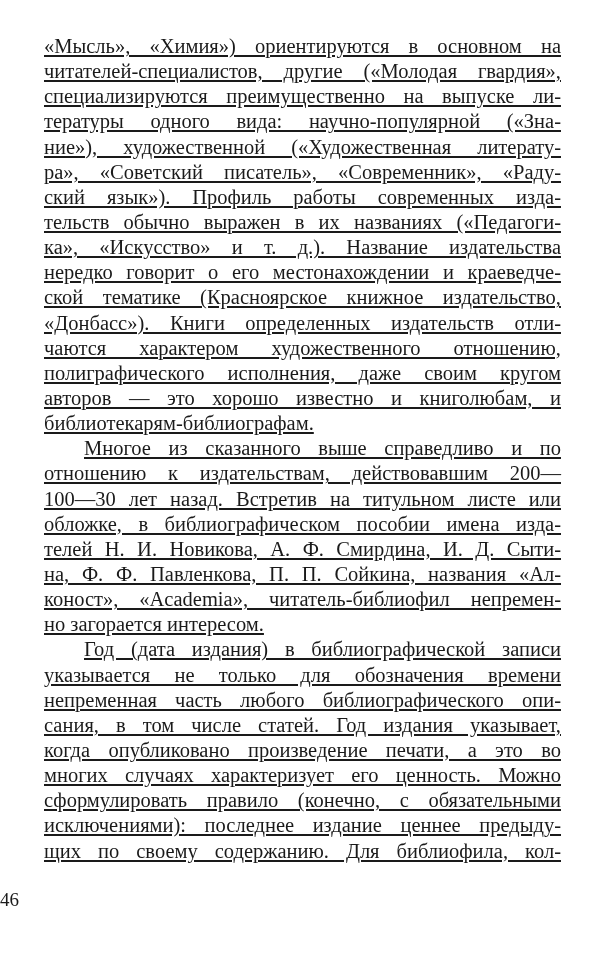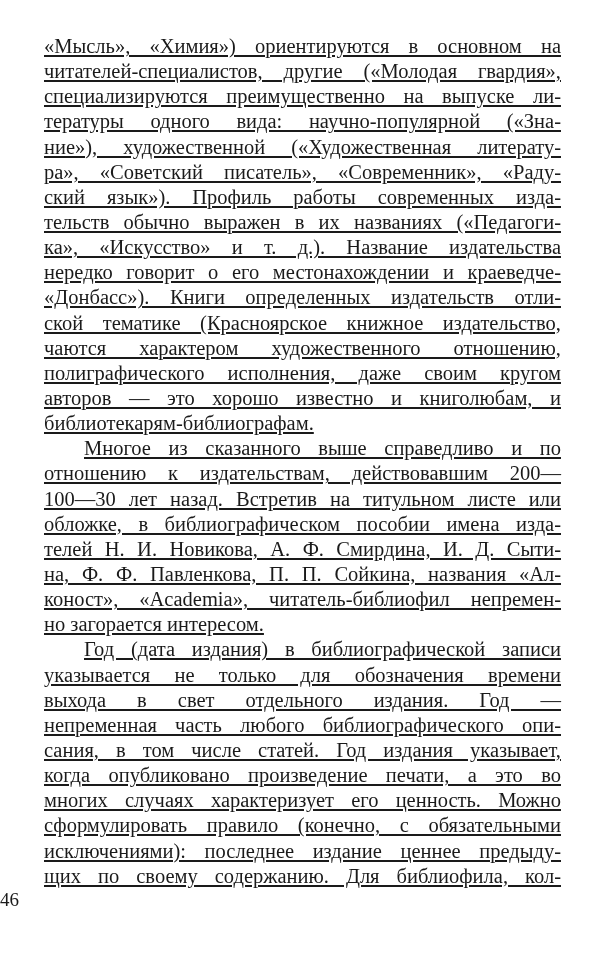--- a/index.html
+++ b/index.html
@@ -29,41 +29,40 @@
     <span class="line">«Мысль», «Химия») ориентируются в основном на</span>
     <span class="line">читателей-специалистов, другие («Молодая гвардия»,</span>
     <span class="line">специализируются преимущественно на выпуске ли-</span>
     <span class="line">тературы одного вида: научно-популярной («Зна-</span>
     <span class="line">ние»), художественной («Художественная литерату-</span>
     <span class="line">ра», «Советский писатель», «Современник», «Раду-</span>
     <span class="line">ский язык»). Профиль работы современных изда-</span>
     <span class="line">тельств обычно выражен в их названиях («Педагоги-</span>
     <span class="line">ка», «Искусство» и т. д.). Название издательства</span>
     <span class="line">нередко говорит о его местонахождении и краеведче-</span>
+    <span class="line">ской тематике (Красноярское книжное издательство,</span>
     <span class="line">«Донбасс»). Книги определенных издательств отли-</span>
-    <span class="line">ской тематике (Красноярское книжное издательство,</span>
     <span class="line">чаются характером художественного отношению,</span>
     <span class="line">полиграфического исполнения, даже своим кругом</span>
     <span class="line">авторов — это хорошо известно и книголюбам, и</span>
     <span class="line last">библиотекарям-библиографам.</span>
   </div>
   <div>
     <span class="line indent">Многое из сказанного выше справедливо и по</span>
     <span class="line">отношению к издательствам, действовавшим 200—</span>
     <span class="line">100—30 лет назад. Встретив на титульном листе или</span>
     <span class="line">обложке, в библиографическом пособии имена изда-</span>
     <span class="line">телей Н. И. Новикова, А. Ф. Смирдина, И. Д. Сыти-</span>
     <span class="line">на, Ф. Ф. Павленкова, П. П. Сойкина, названия «Ал-</span>
     <span class="line">коност», «Academia», читатель-библиофил непремен-</span>
     <span class="line last">но загорается интересом.</span>
   </div>
   <div>
     <span class="line indent">Год (дата издания) в библиографической записи</span>
     <span class="line">указывается не только для обозначения времени</span>
-    <span class="line">выхода в свет отдельного издания. Год —</span>
     <span class="line">непременная часть любого библиографического опи-</span>
     <span class="line">сания, в том числе статей. Год издания указывает,</span>
     <span class="line">когда опубликовано произведение печати, а это во</span>
     <span class="line">многих случаях характеризует его ценность. Можно</span>
     <span class="line">сформулировать правило (конечно, с обязательными</span>
     <span class="line">исключениями): последнее издание ценнее предыду-</span>
     <span class="line">щих по своему содержанию. Для библиофила, кол-</span>
 
   </div>
 </div>

